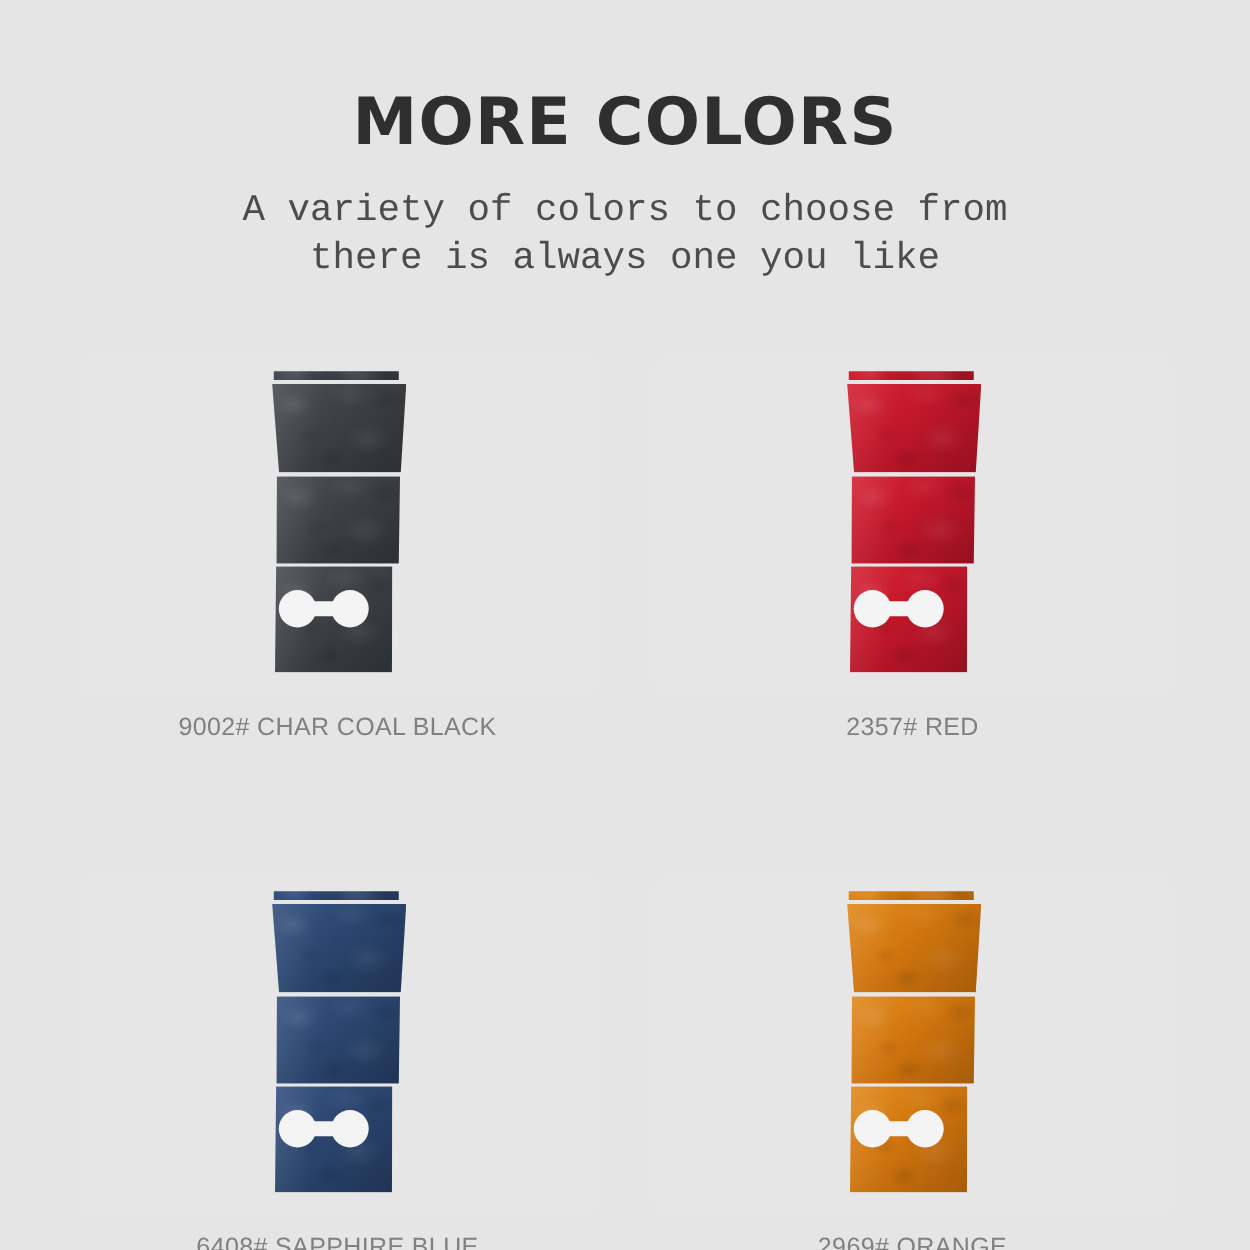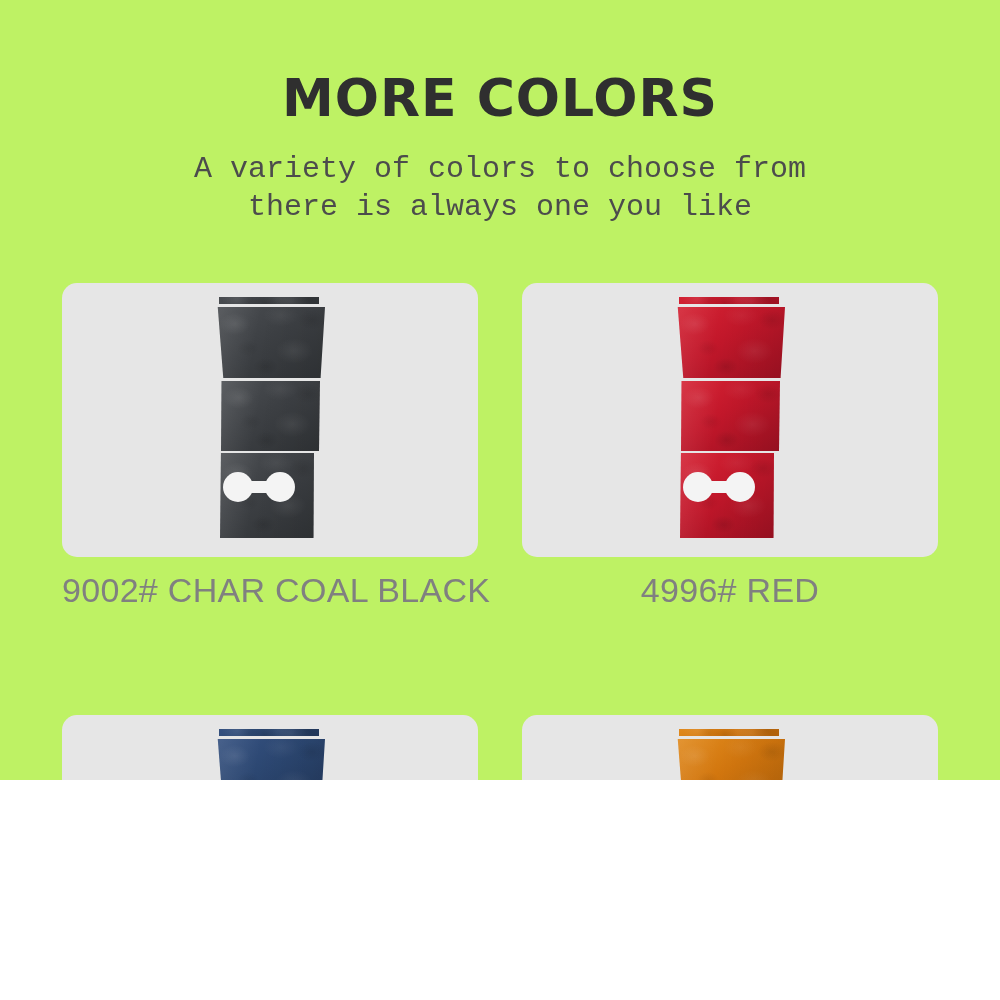--- a/index.html
+++ b/index.html
@@ -3,21 +3,21 @@
 <meta charset="utf-8">
 <title>More Colors</title>
 <style>
   * { margin:0; padding:0; box-sizing:border-box; }
   html,body{
     width:1000px; height:1000px;
     background:#ffffff;
     font-family:"Liberation Sans", sans-serif;
     -webkit-font-smoothing:antialiased;
   }
-  .page{ position:relative; width:1000px; height:780px; overflow:hidden; background:#bef264; }
+  .page{ position:relative; width:1000px; height:1000px; overflow:hidden; background:#e5e5e5; }
 
   
   .header{ position:absolute; left:0; top:0; width:1000px; text-align:center; }
   .title{
     margin-top:72px;
     font-size:52px;
     font-weight:bold;
     letter-spacing:1px;
     color:#2f2f2f;
     line-height:1.0;
@@ -48,21 +48,21 @@
     position:relative;
     width:416px; height:274px;
     background:#e6e6e6;
     border-radius:15px;
     overflow:hidden;
   }
 
   .caption{
     margin-top:14px;
     text-align:center;
-    font-size:34px;
+    font-size:20px;
     color:#808080;
     letter-spacing:.3px;
     white-space:nowrap;
     font-family:"Liberation Sans", sans-serif;
   }
 
   
   .product{
     position:absolute;
     left:50%; top:0;
@@ -205,21 +205,21 @@
               <span class="tex"></span>
               <span class="shade"></span>
               <span class="cutout">
                 <span class="lobe l"></span>
                 <span class="lobe r"></span>
                 <span class="waist"></span>
               </span>
             </div>
           </div>
         </div>
-        <div class="caption" style="color: rgb(128, 128, 128);">4996# RED</div>
+        <div class="caption" style="color: rgb(128, 128, 128);">2357# RED</div>
       </div>
 
     </div>
 
     <div class="row">
 
       <div class="cell">
         <div class="card" style="background: rgb(230, 230, 230);">
           <div class="product">
             <div class="strip" style="background: linear-gradient(150deg, rgb(53, 81, 128) 0%, rgb(43, 70, 112) 45%, rgb(34, 55, 90) 100%);">

